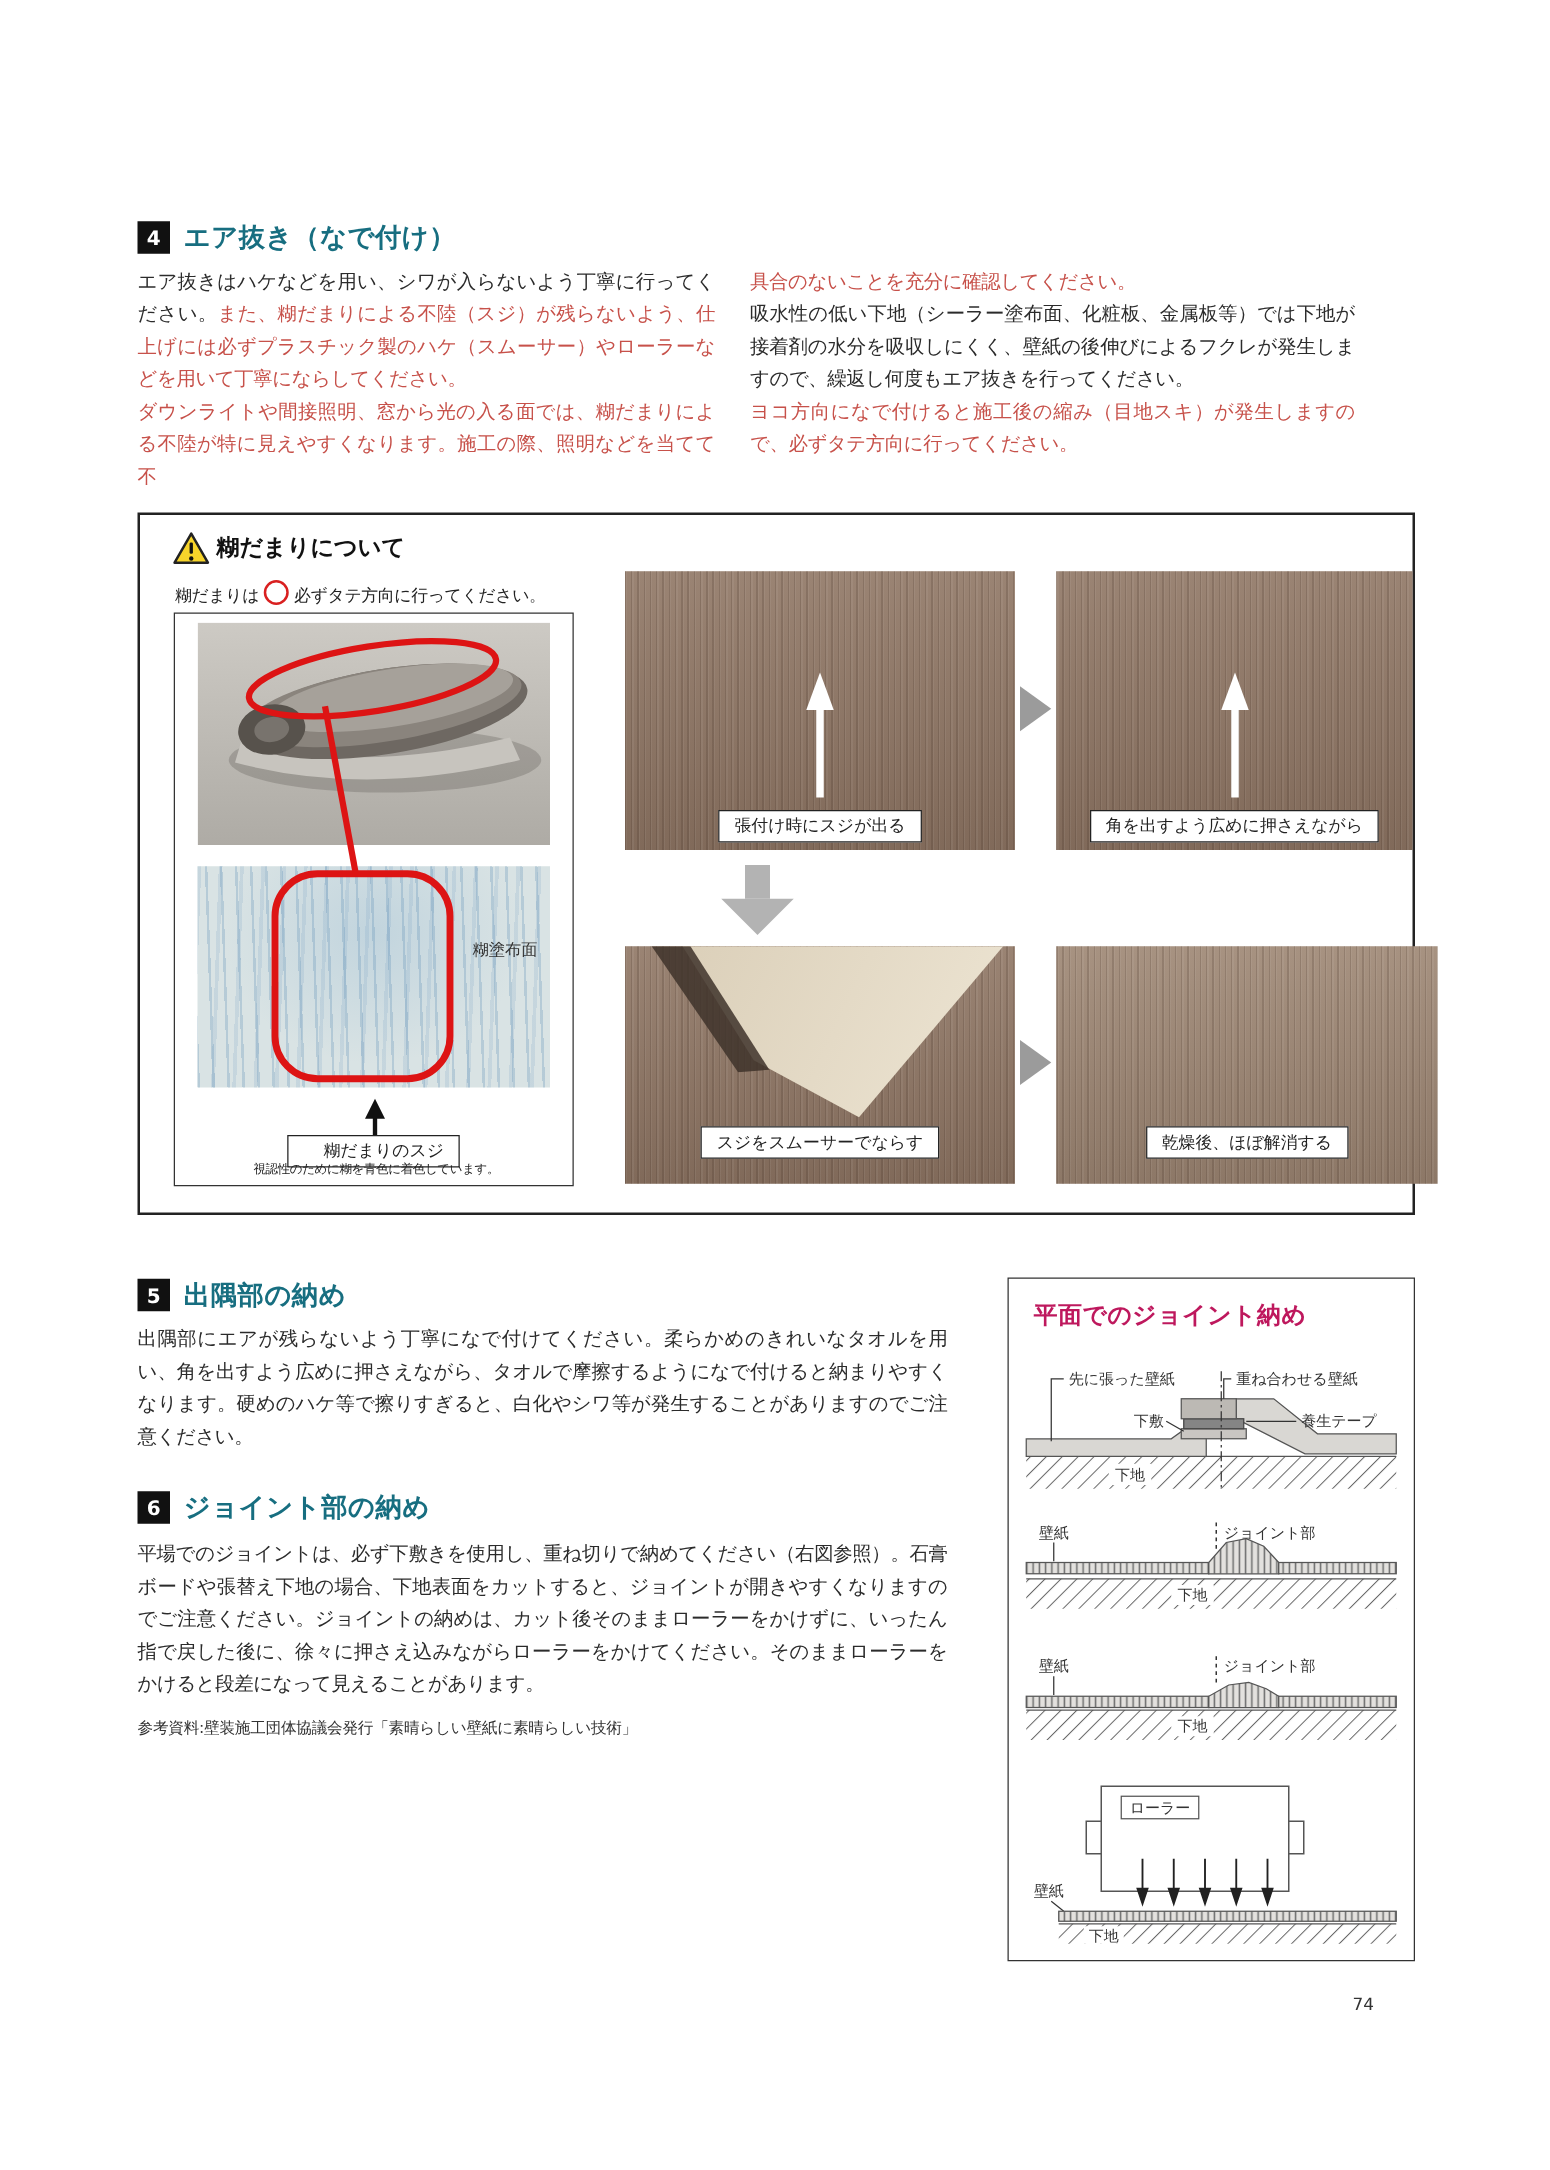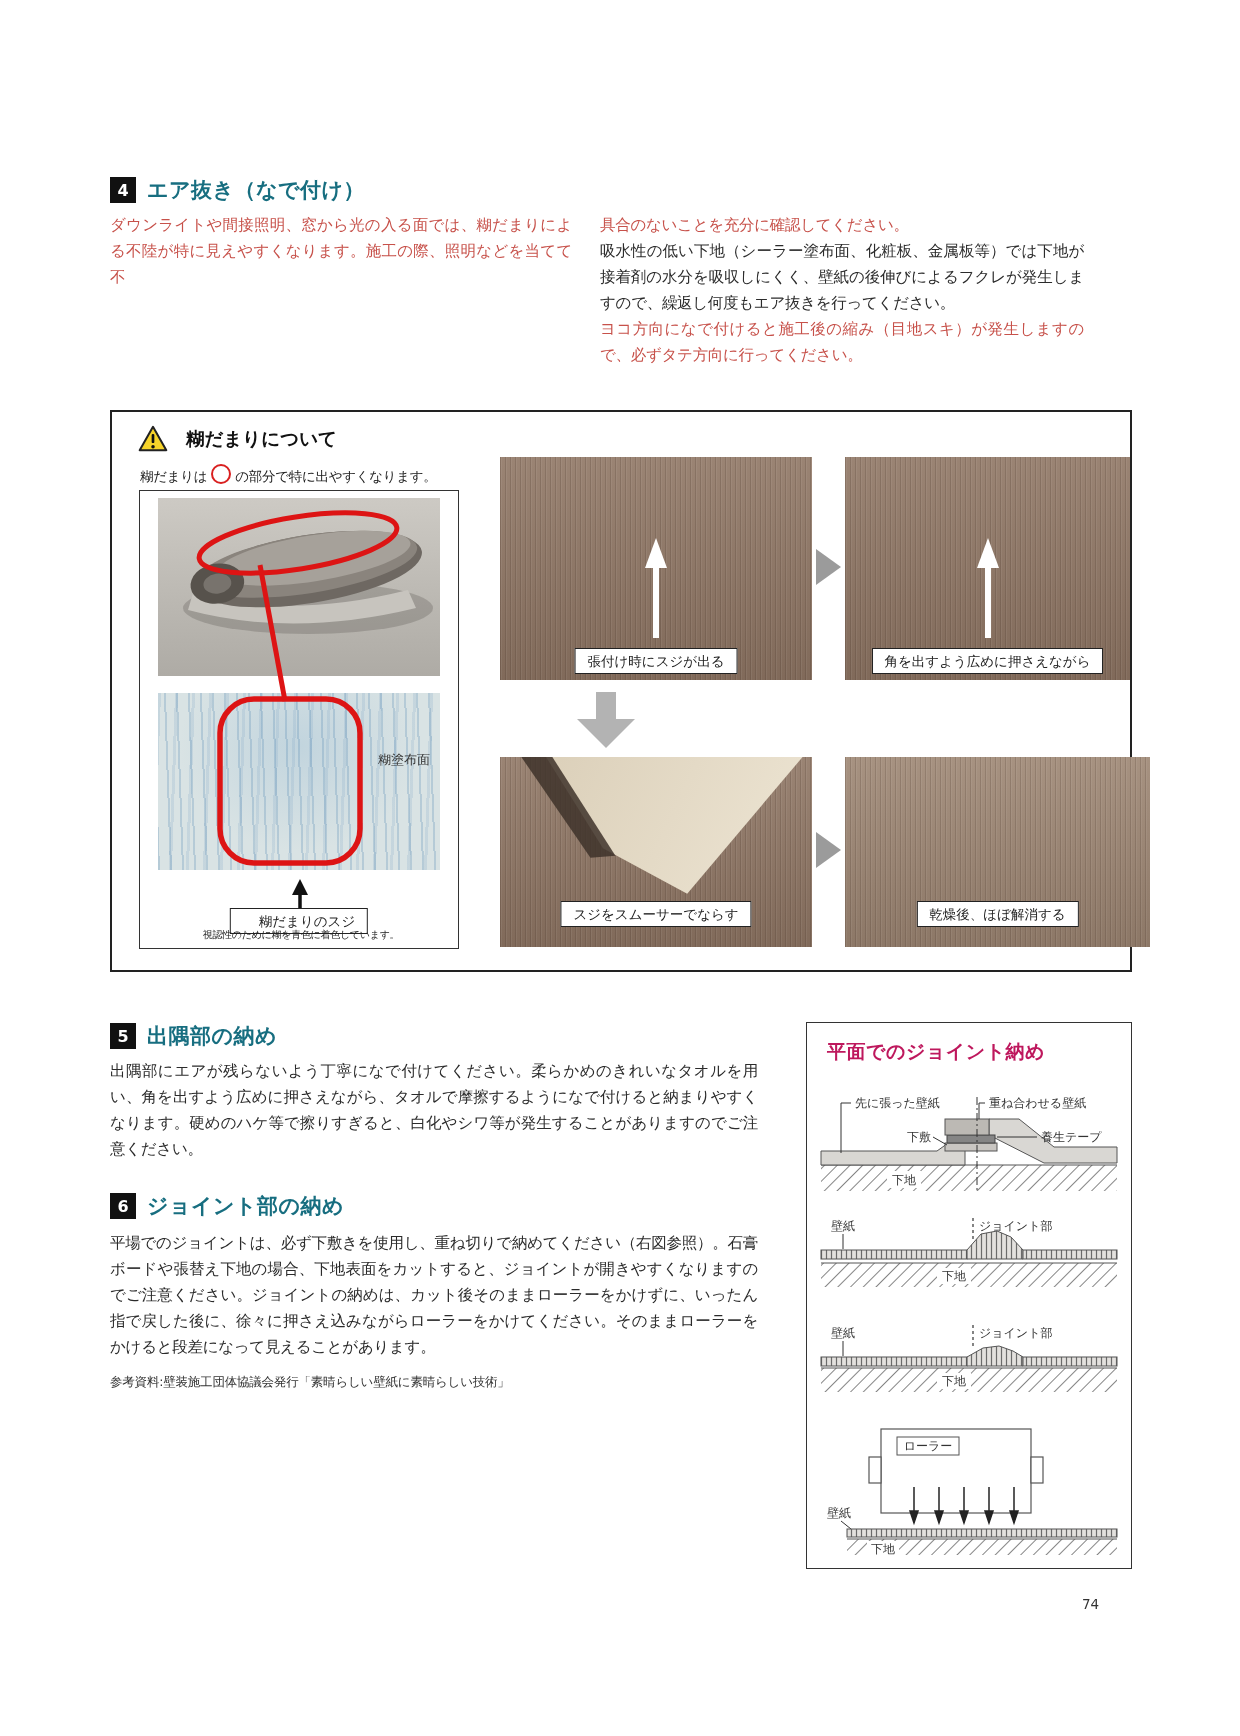--- a/index.html
+++ b/index.html
@@ -54,42 +54,43 @@
 </svg>
 
 <div id="page">
 
   <div class="abs sec-head" style="left:110px;top:176px;">
     <div class="sec-num">4</div>
     <div class="sec-title">エア抜き（なで付け）</div>
   </div>
 
   <div class="abs body-txt" style="left:110px;top:212px;width:462px;">
+    <p><span>エア抜きはハケなどを用い、シワが入らないよう丁寧に行ってください。</span><span class="red">また、糊だまりによる不陸（スジ）が残らないよう、仕上げには必ずプラスチック製のハケ（スムーサー）やローラーなどを用いて丁寧にならしてください。</span></p>
     <p class="red">ダウンライトや間接照明、窓から光の入る面では、糊だまりによる不陸が特に見えやすくなります。施工の際、照明などを当てて不</p>
   </div>
 
   <div class="abs body-txt" style="left:600px;top:212px;width:484px;">
     <p class="red">具合のないことを充分に確認してください。</p>
     <p>吸水性の低い下地（シーラー塗布面、化粧板、金属板等）では下地が接着剤の水分を吸収しにくく、壁紙の後伸びによるフクレが発生しますので、繰返し何度もエア抜きを行ってください。</p>
     <p class="red">ヨコ方向になで付けると施工後の縮み（目地スキ）が発生しますので、必ずタテ方向に行ってください。</p>
   </div>
 
   <div class="abs glue-box" style="left:110px;top:410px;width:1018px;height:558px;">
 
-    <div class="abs" style="left:26px;top:13px;display:flex;align-items:center;gap:18px;">
+    <div class="abs" style="left:26px;top:13px;display:flex;gap:5px;">
       <svg width="30" height="27" viewBox="0 0 36 32">
         <path d="M18 2 L34 30 L2 30 Z" fill="#f7d42a" stroke="#222" stroke-width="2.4" stroke-linejoin="round"></path>
         <rect x="16.4" y="10.5" width="3.2" height="11" rx="1.4" fill="#111"></rect>
         <circle cx="18" cy="26" r="2.1" fill="#111"></circle>
       </svg>
       <span style="font-size:18.5px;font-weight:bold;color:#111;">糊だまりについて</span>
     </div>
 
     <div class="abs small-note" style="left:28px;top:52px;font-size:13.5px;">
-      <span>糊だまりは</span><span class="circle-icon"></span><span>の部分で特に出やすくなります。</span>
+      <span>糊だまりは</span><span class="circle-icon"></span><span>必ずタテ方向に行ってください。</span>
     </div>
 
     <div class="abs inner-box" style="left:27px;top:78px;width:318px;height:457px;">
 
       <div class="abs" style="left:18px;top:7px;width:282px;height:178px;overflow:hidden;">
         <svg width="282" height="178" viewBox="0 0 282 178">
           <defs>
             <linearGradient id="pa" x1="0" y1="0" x2="0" y2="1">
               <stop offset="0" stop-color="#cdcac4"></stop>
                 <stop offset="1" stop-color="#aeaba5"></stop>

